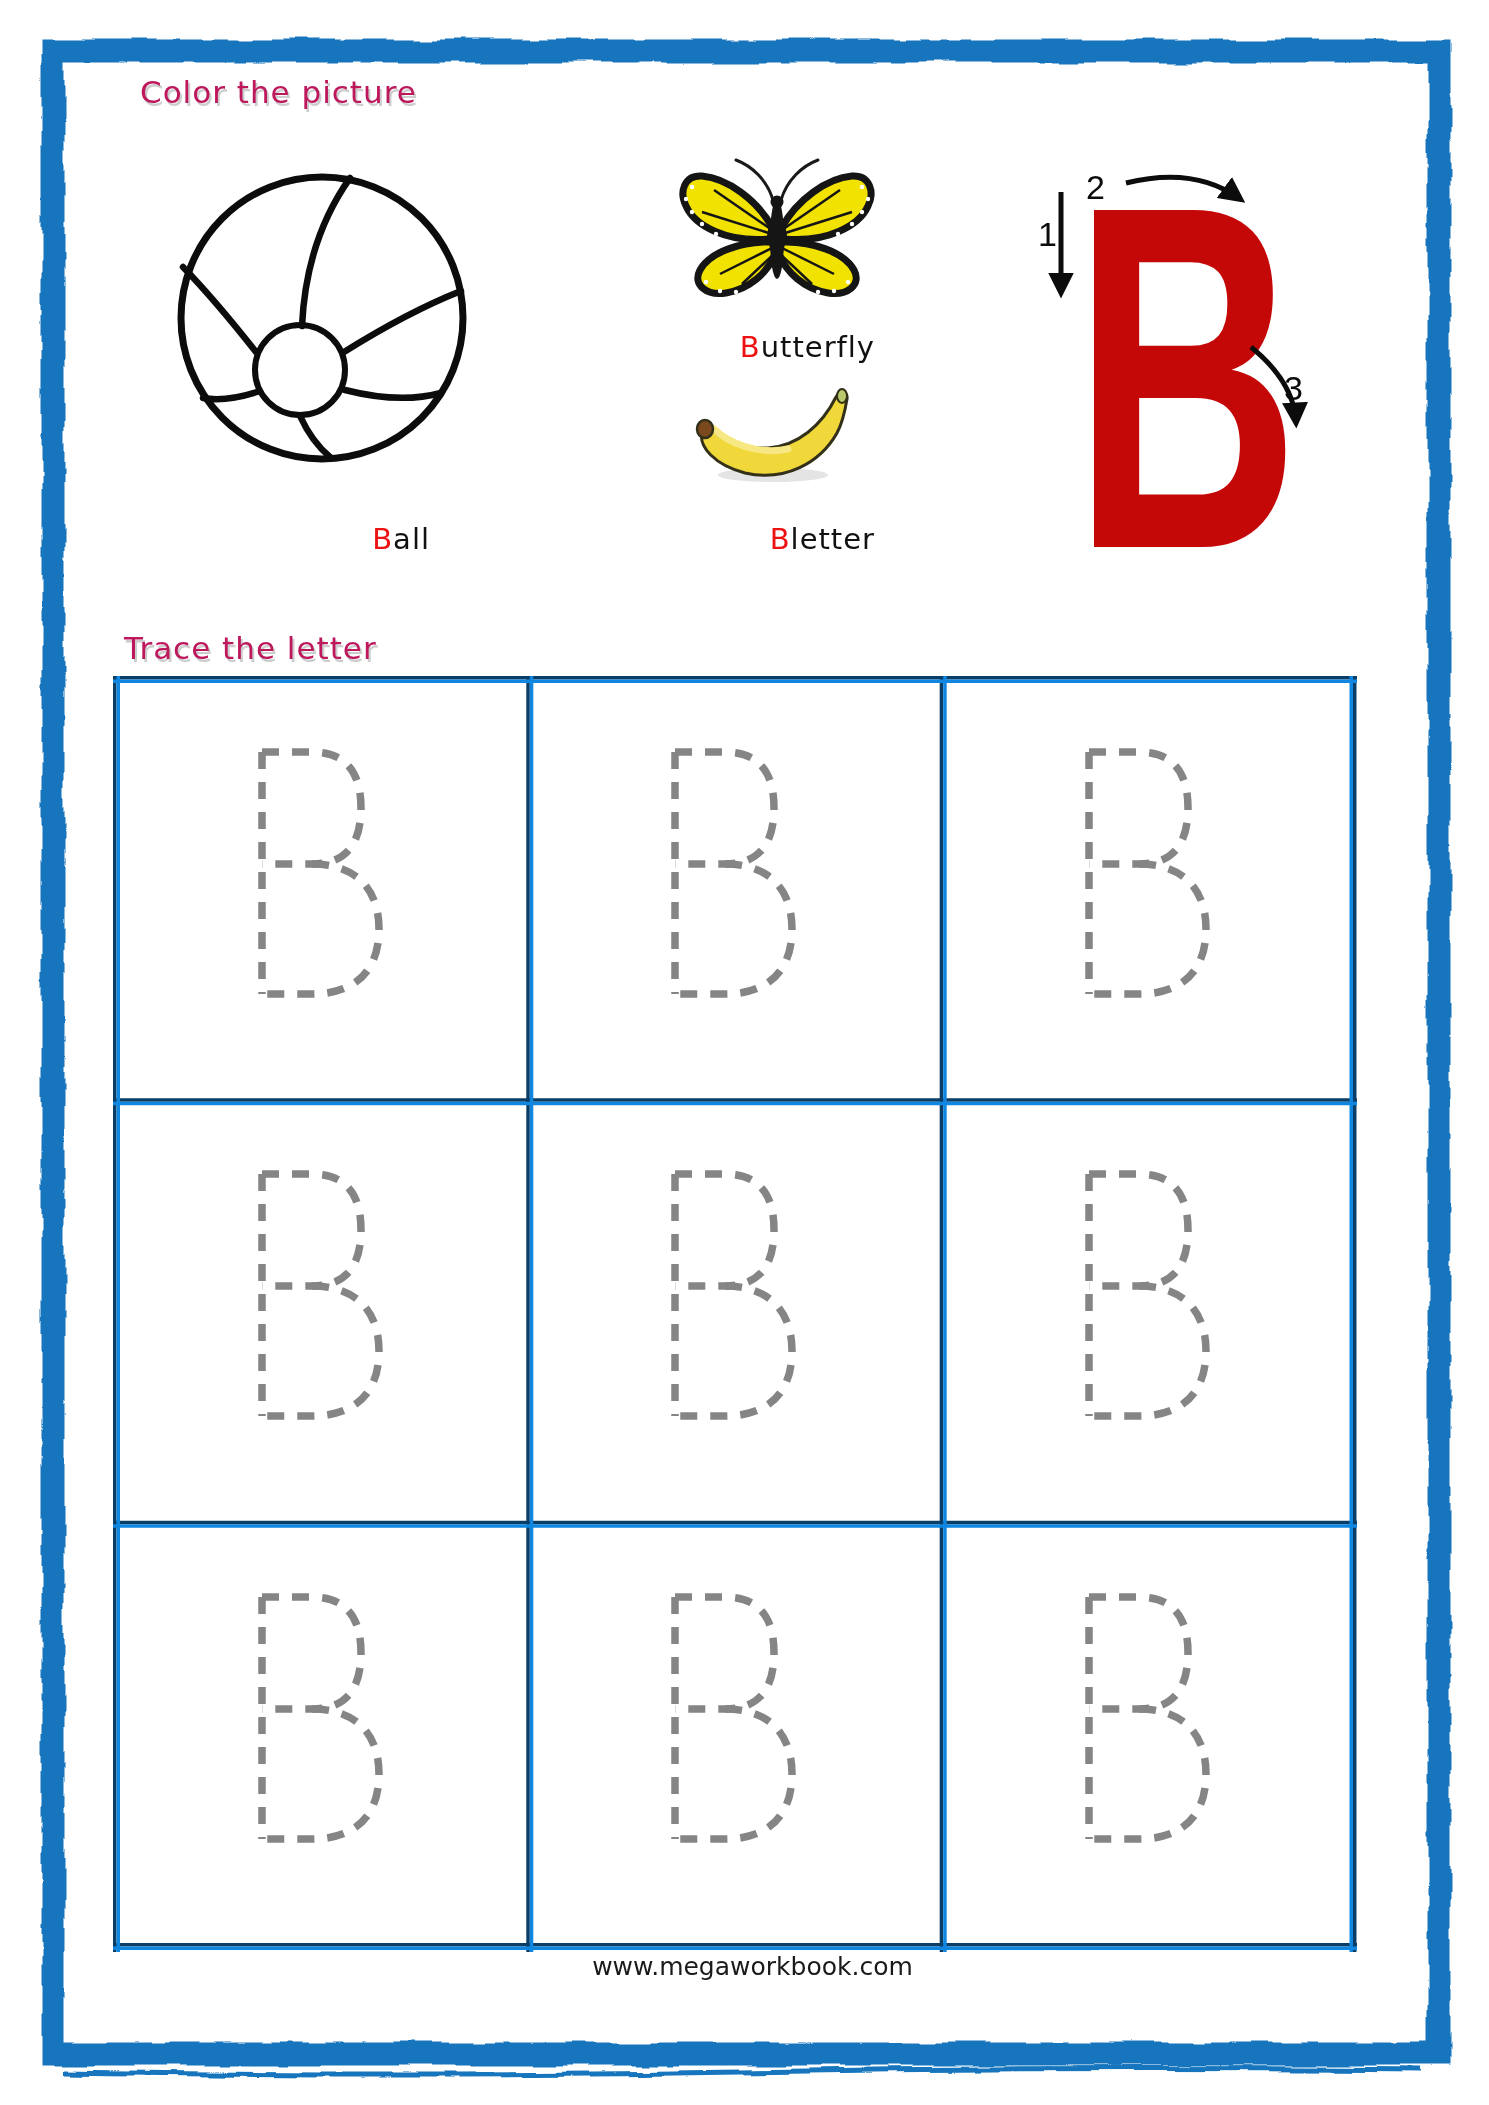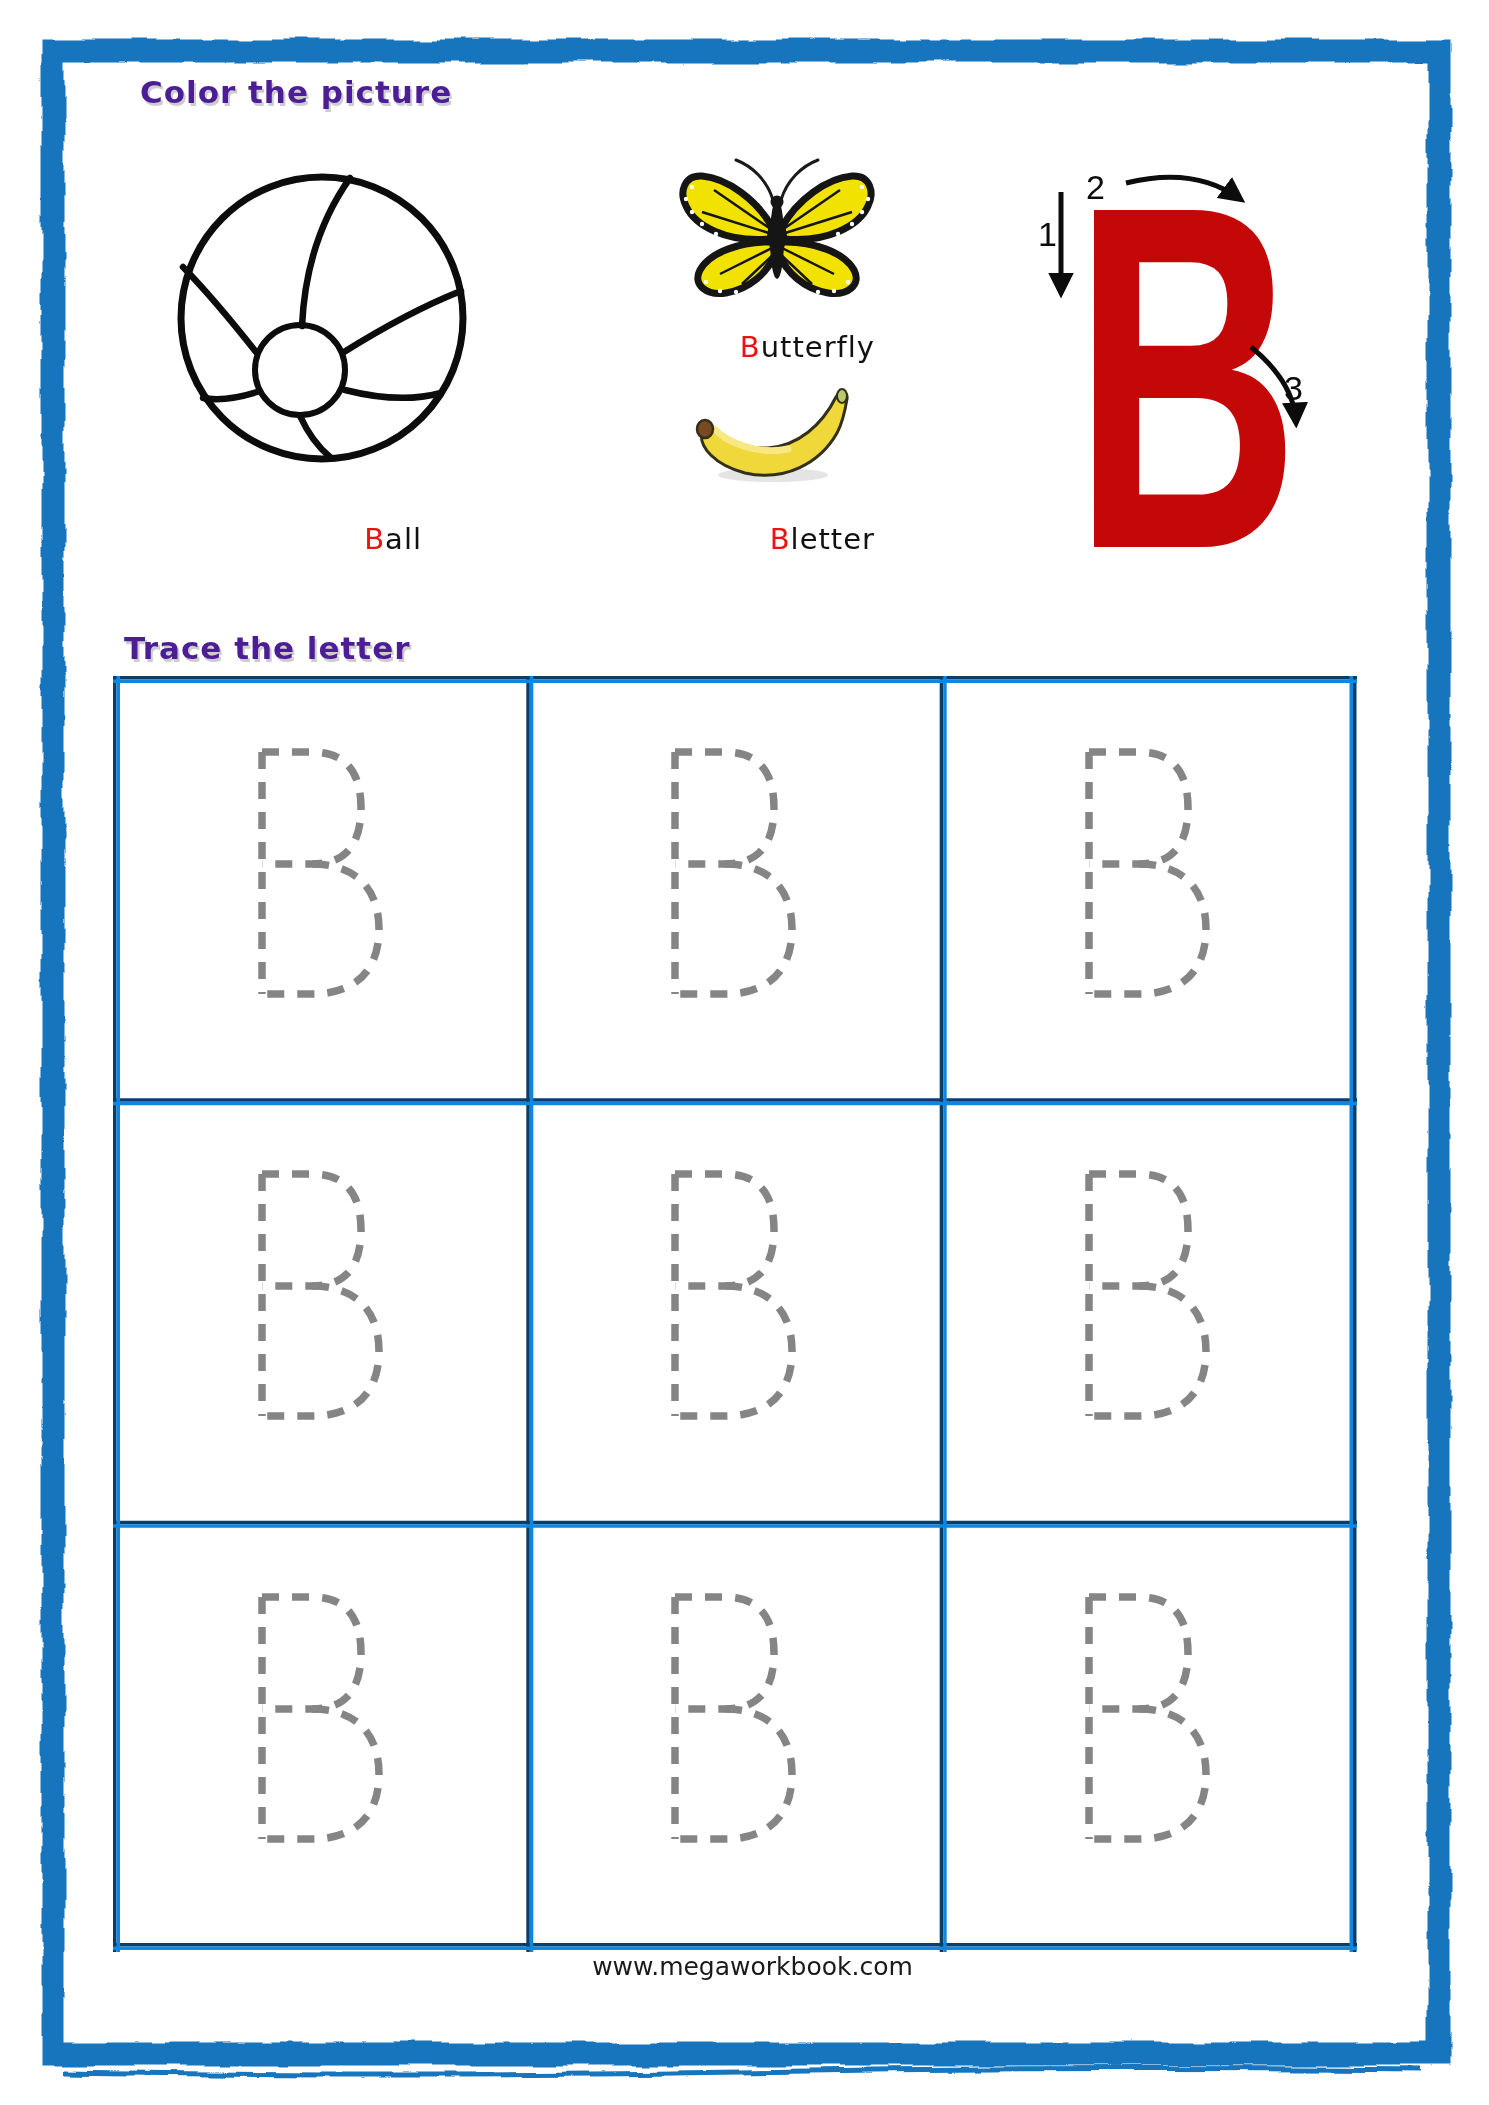--- a/index.html
+++ b/index.html
@@ -5,22 +5,22 @@
   html,body{margin:0;padding:0;background:#ffffff;}
   .page{
     position:relative;
     width:1489px;height:2105px;
     background:#ffffff;
     font-family:"DejaVu Sans",sans-serif;
     overflow:hidden;
   }
   .abs{position:absolute;}
   .heading{
-    color:#4c1d95;
-    font-weight:bold;
+    color:#be185d;
+    font-weight:normal;
     font-size:31px;
     letter-spacing:1px;
     text-shadow:2px 3px 0 #cdcdcd;
     white-space:nowrap;
   }
   .pic-label{
     font-size:29px;
     color:#111111;
     text-align:right;
     letter-spacing:1px;
@@ -61,21 +61,21 @@
     <g fill="none" stroke="#0c0c0c" stroke-width="6.5" stroke-linecap="round">
       <path d="M 132,160 Q 136,74 180,12"></path>
       <path d="M 86,186 Q 45,134 13,101"></path>
       <path d="M 87,226 Q 55,236 33,232"></path>
       <path d="M 130,250 Q 142,276 160,291"></path>
       <path d="M 175,224 Q 230,238 271,227"></path>
       <path d="M 174,186 Q 238,146 291,125"></path>
     </g>
   </svg>
 
-  <div class="abs pic-label" style="left:222px;top:522px;width:200px">
+  <div class="abs pic-label" style="left:230px;top:522px;width:200px">
     <span class="initial">B</span><span>all</span>
   </div>
 
   <svg class="abs" style="left:672px;top:142px" width="210" height="165" viewBox="0 0 210 165">
 
     <g fill="none" stroke="#1a1a1a" stroke-width="3" stroke-linecap="round">
       <path d="M 101,58 C 95,38 80,24 64,18"></path>
       <path d="M 109,58 C 115,38 130,24 146,18"></path>
     </g>
 

